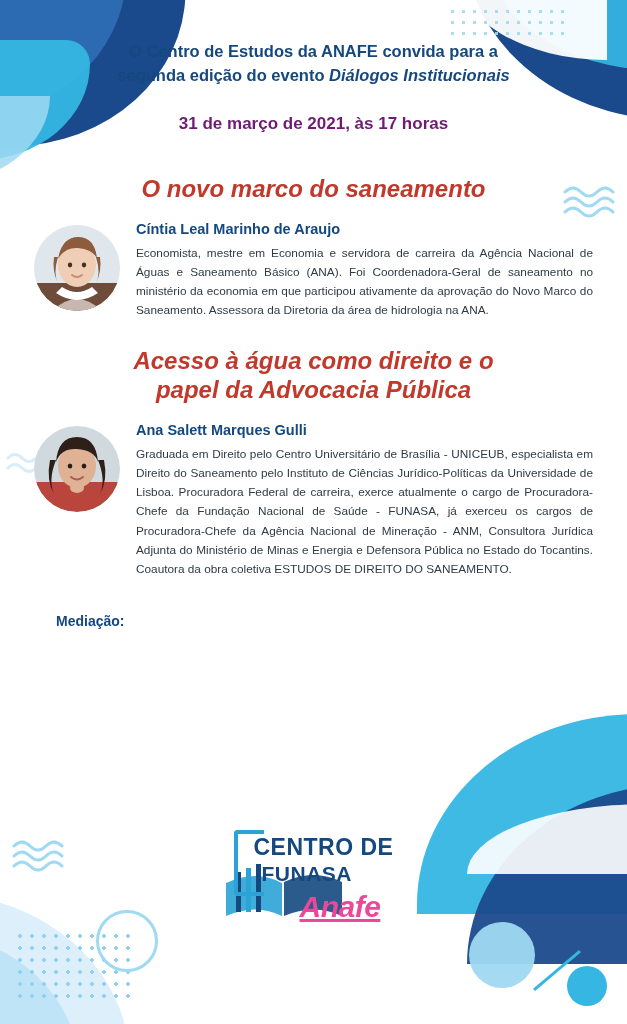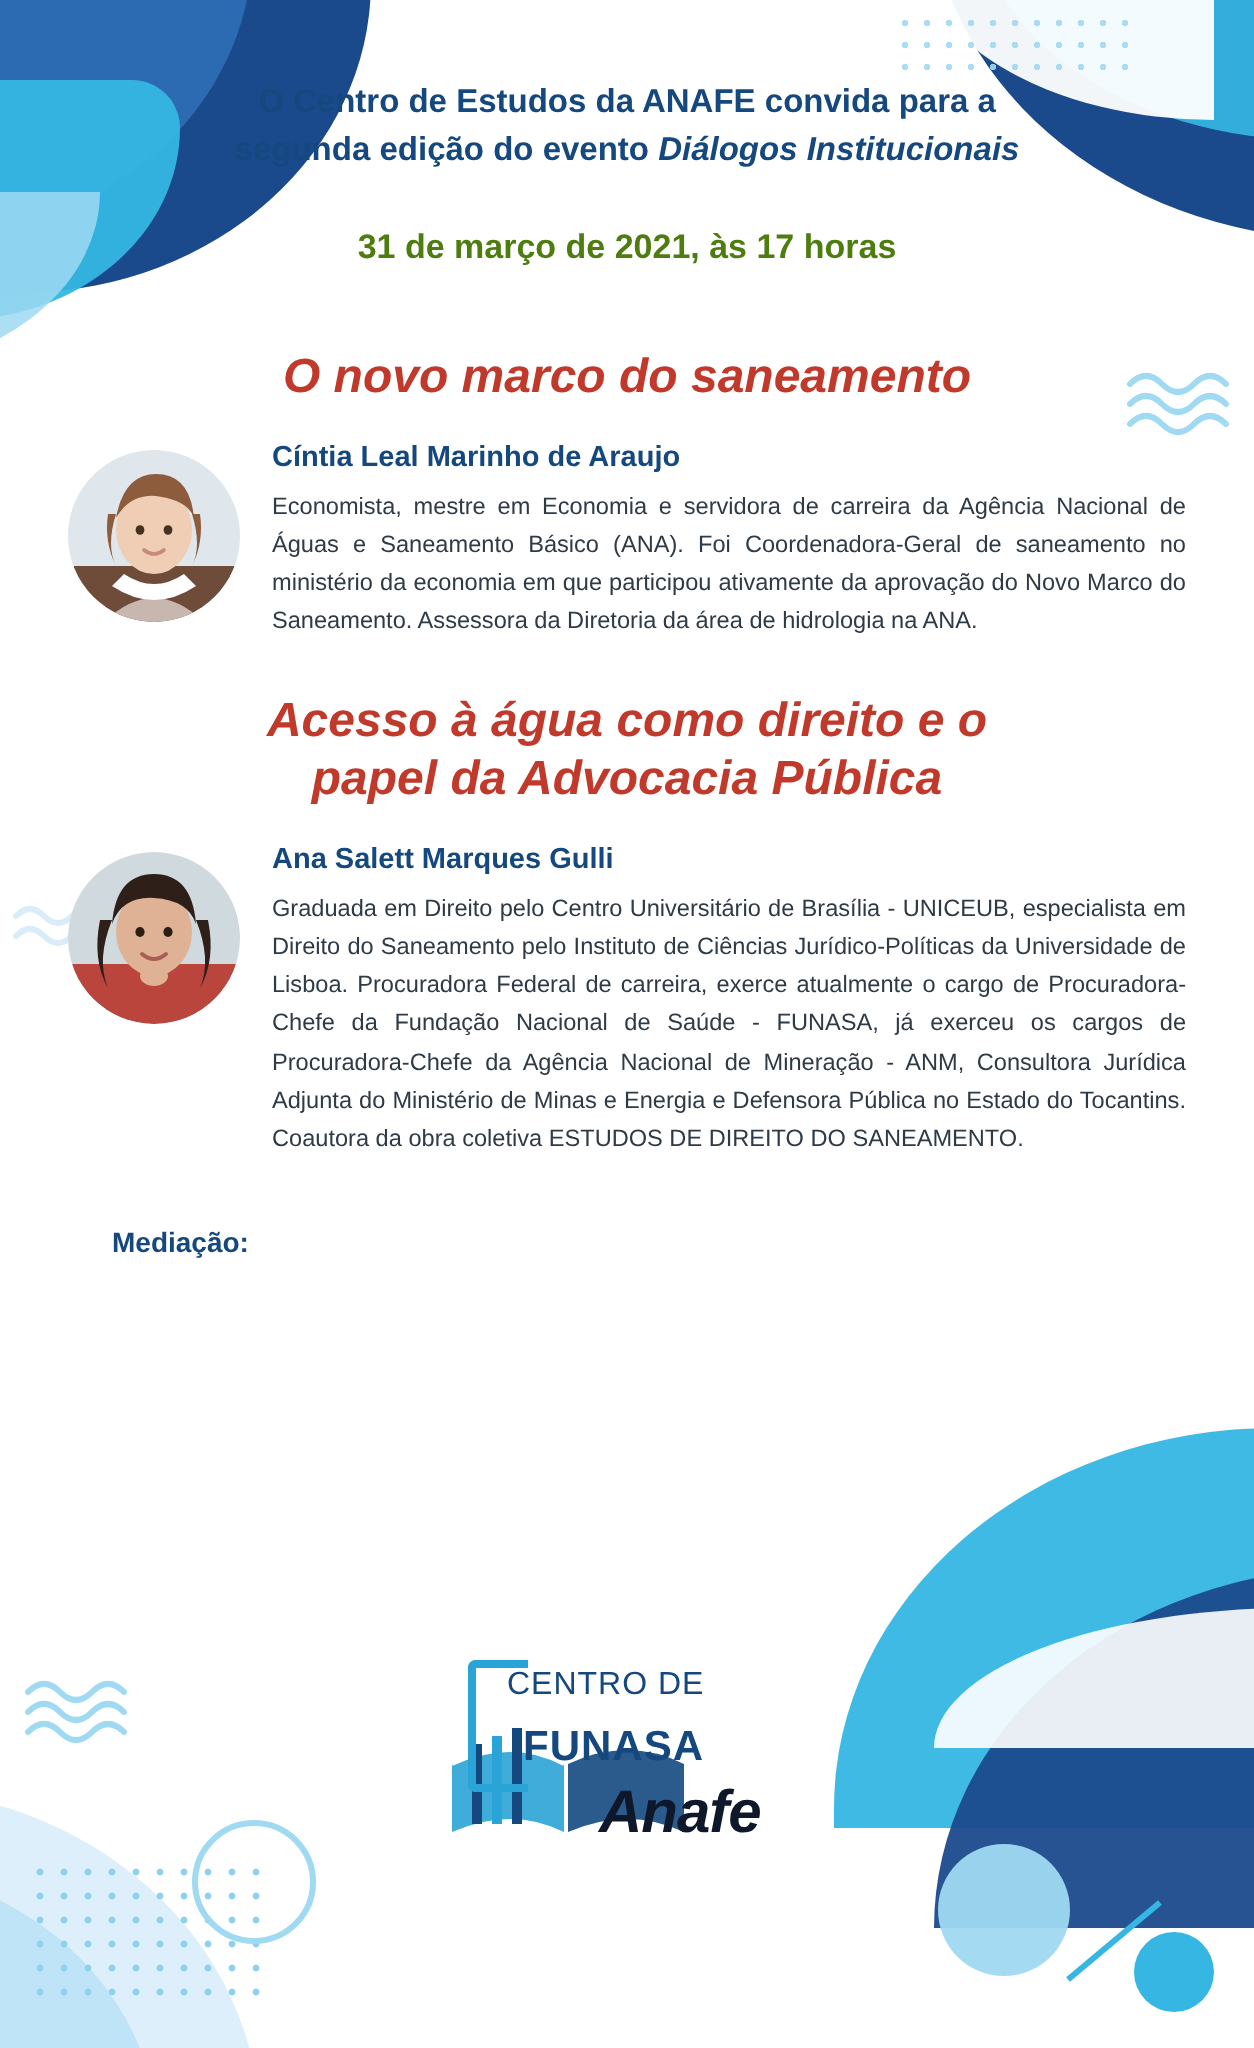--- a/index.html
+++ b/index.html
@@ -207,21 +207,21 @@
     letter-spacing: -0.5px;
   }
   .yt-url {
     font-size: 17px;
     font-weight: bold;
     color: #2aa3d6;
   }
 
   .date-line {
     text-align: center;
-    color: #4d7c0f;
+    color: #701a75;
     font-weight: bold;
     font-size: 17px;
     margin-top: 26px;
   }
 
   .talk-title {
     text-align: center;
     color: #c0392b;
     font-weight: bold;
     font-style: italic;
@@ -289,41 +289,42 @@
     z-index: 6;
   }
   .logo {
     position: relative;
     width: 200px;
     height: 120px;
   }
   .logo-text-centro {
     position: absolute;
     left: 40px; top: 6px;
-    font-size: 16px;
-    font-weight: normal;
+    font-size: 23px;
+    font-weight: bold;
     color: #14487f;
     letter-spacing: 0.5px;
   }
   .logo-text-estudos {
     position: absolute;
     left: 48px; top: 34px;
     font-size: 21px;
     font-weight: bold;
     color: #14487f;
     letter-spacing: 0.5px;
   }
   .logo-text-anafe {
     position: absolute;
     left: 86px; top: 62px;
     font-size: 30px;
     font-weight: bold;
     font-style: italic;
-    color: #0f172a;
+    color: #ec4899;
     letter-spacing: -0.5px;
+    text-decoration: underline;
   }
   .logo-bracket {
     position: absolute;
     left: 20px; top: 2px;
     width: 26px; height: 58px;
     border: 4px solid #2aa3d6;
     border-right: none;
     border-radius: 4px 0 0 4px;
   }
 </style>

